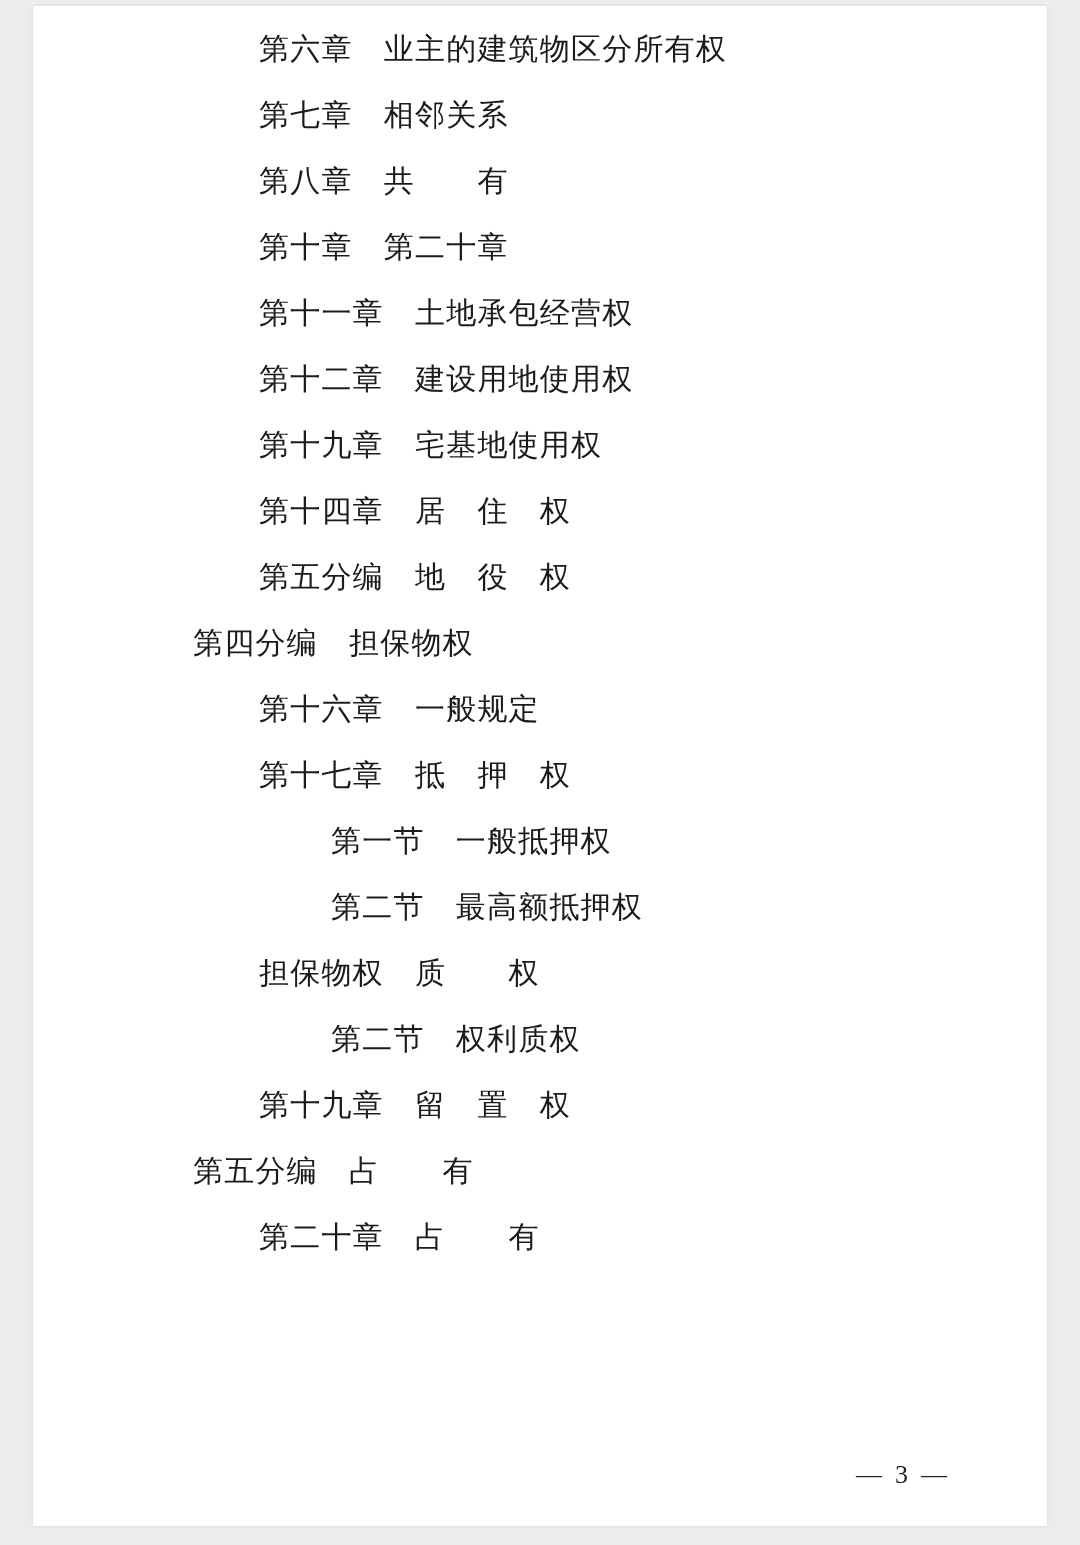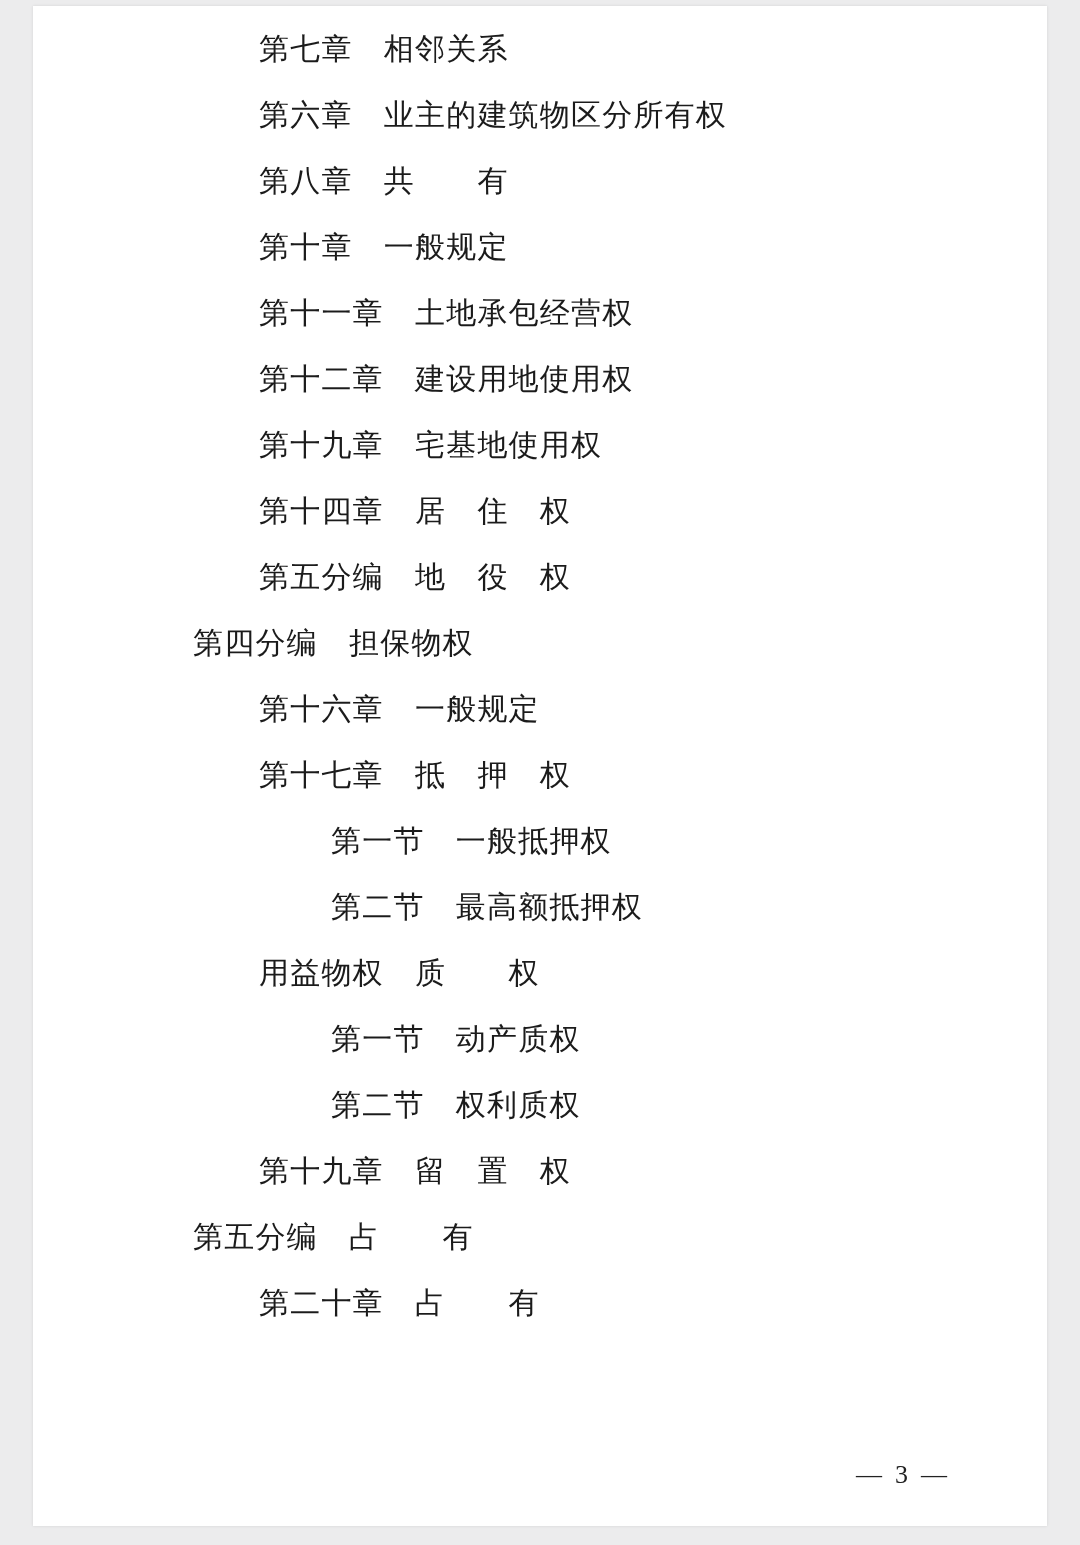--- a/index.html
+++ b/index.html
@@ -59,36 +59,35 @@
     font-family: "Liberation Serif", "DejaVu Serif", serif;
   }
 </style>
 </head>
 <body>
 
 <div class="page-frame">
   <div class="page-inner">
 
     <div class="toc">
+      <div class="toc-line lvl-chap">第六章　业主的建筑物区分所有权</div>
       <div class="toc-line lvl-chap">第七章　相邻关系</div>
-      <div class="toc-line lvl-chap">第六章　业主的建筑物区分所有权</div>
       <div class="toc-line lvl-chap">第八章　共　　有</div>
-      <div class="toc-line lvl-chap">第十章　一般规定</div>
+      <div class="toc-line lvl-chap">第十章　第二十章</div>
       <div class="toc-line lvl-chap">第十一章　土地承包经营权</div>
       <div class="toc-line lvl-chap">第十二章　建设用地使用权</div>
       <div class="toc-line lvl-chap">第十九章　宅基地使用权</div>
       <div class="toc-line lvl-chap">第十四章　居　住　权</div>
       <div class="toc-line lvl-chap">第五分编　地　役　权</div>
       <div class="toc-line lvl-part">第四分编　担保物权</div>
       <div class="toc-line lvl-chap">第十六章　一般规定</div>
       <div class="toc-line lvl-chap">第十七章　抵　押　权</div>
       <div class="toc-line lvl-sec">第一节　一般抵押权</div>
       <div class="toc-line lvl-sec">第二节　最高额抵押权</div>
-      <div class="toc-line lvl-chap">用益物权　质　　权</div>
-      <div class="toc-line lvl-sec">第一节　动产质权</div>
+      <div class="toc-line lvl-chap">担保物权　质　　权</div>
       <div class="toc-line lvl-sec">第二节　权利质权</div>
       <div class="toc-line lvl-chap">第十九章　留　置　权</div>
       <div class="toc-line lvl-part">第五分编　占　　有</div>
       <div class="toc-line lvl-chap">第二十章　占　　有</div>
     </div>
 
     <div class="page-number-row">—  3  —</div>
 
   </div>
 </div>

